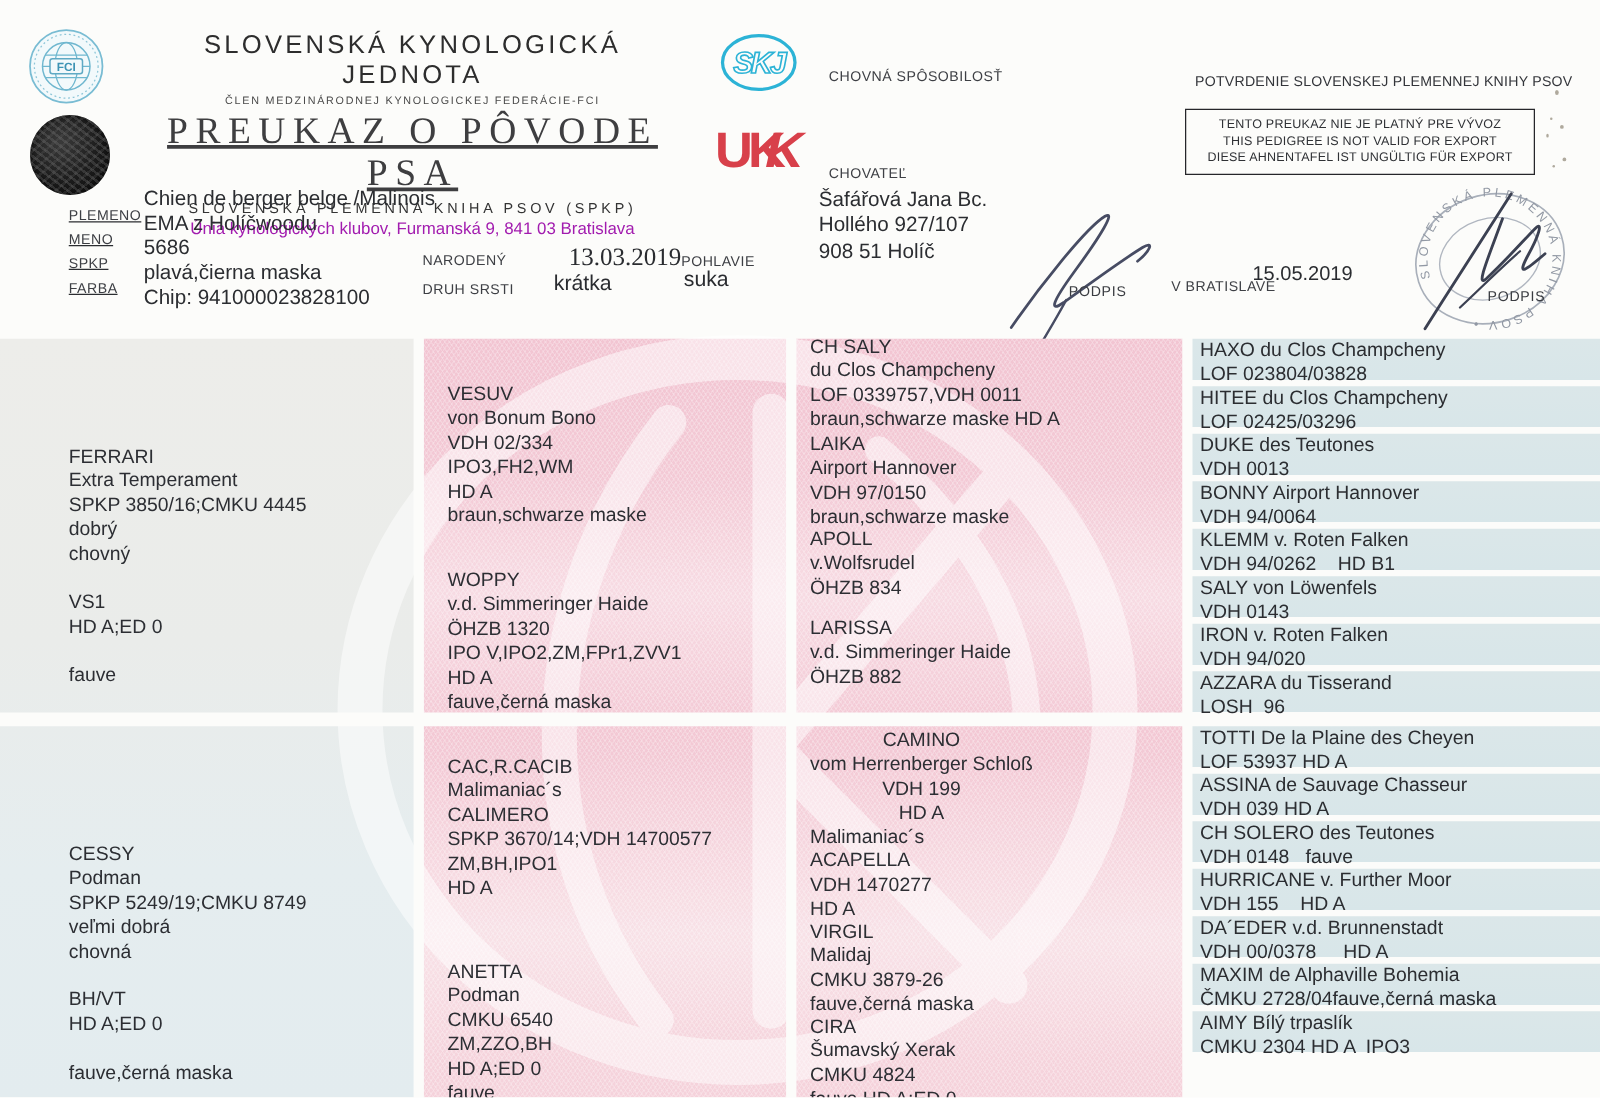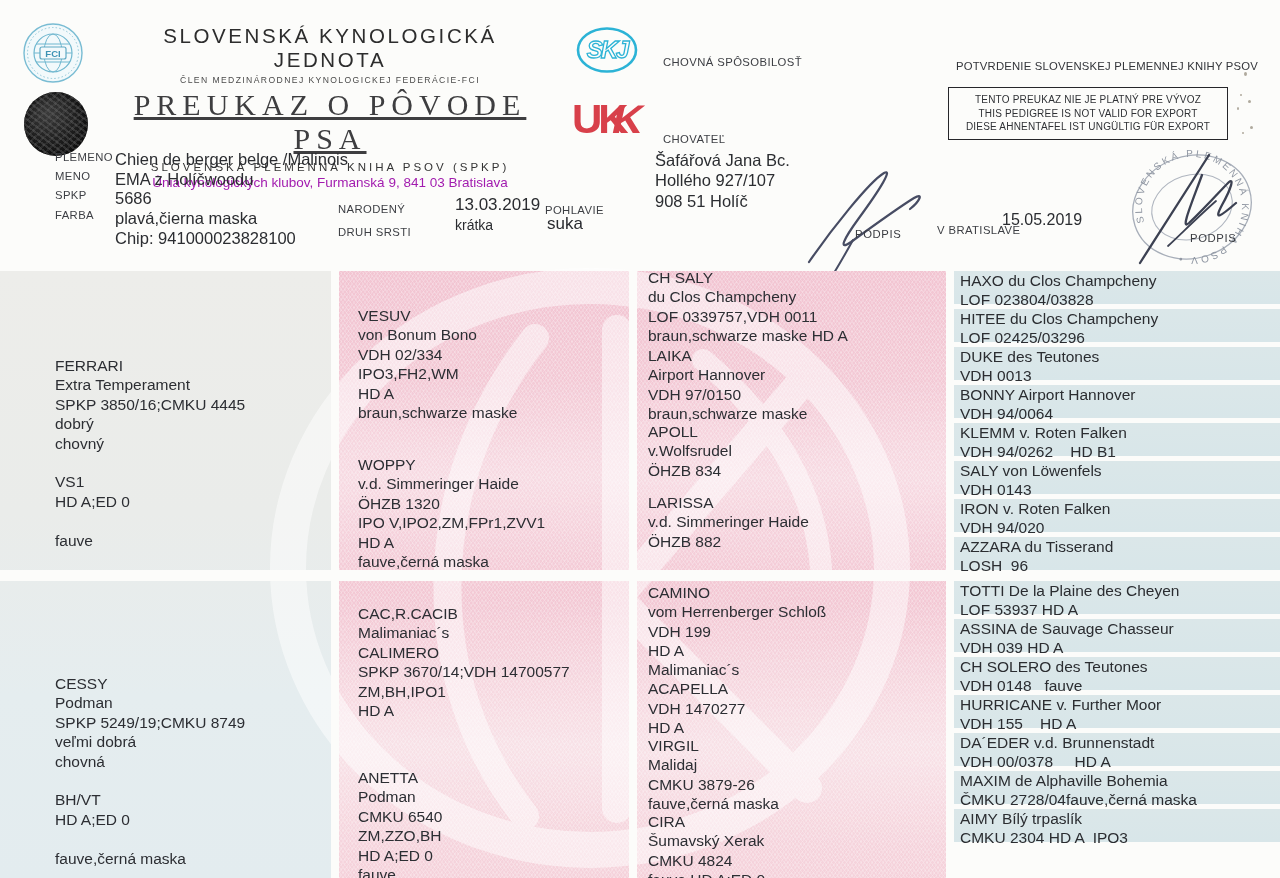--- a/index.html
+++ b/index.html
@@ -108,38 +108,38 @@
       <div class="line">DIESE AHNENTAFEL IST UNGÜLTIG FÜR EXPORT</div>
     </div>
 
   <div class="speck" style="left:1244px;top:72px;width:3px;height:4px;"></div>
   <div class="speck" style="left:1240px;top:94px;width:2px;height:2px;"></div>
   <div class="speck" style="left:1248px;top:100px;width:3px;height:3px;"></div>
   <div class="speck" style="left:1237px;top:107px;width:2px;height:3px;"></div>
   <div class="speck" style="left:1250px;top:126px;width:3px;height:3px;"></div>
   <div class="speck" style="left:1242px;top:132px;width:2px;height:2px;"></div>
 
-  <div class="abs field-labels" style="left:55px;top:148px;">
+  <div class="abs field-labels" style="left:55px;top:164px;text-decoration:underline;">
       <div class="line">PLEMENO</div>
       <div class="line">MENO</div>
       <div class="line">SPKP</div>
       <div class="line">FARBA</div>
     </div>
   <div class="abs dog-values" style="left:115px;top:150px;">
     <div>Chien de berger belge /Malinois</div>
     <div>EMA z Holíčwoodu</div>
     <div>5686</div>
     <div>plavá,čierna maska</div>
     <div>Chip: 941000023828100</div>
   </div>
 
   <div class="abs small-label" style="left:338px;top:203px;">NARODENÝ</div>
   <div class="abs small-label" style="left:338px;top:226px;">DRUH SRSTI</div>
-  <div class="abs value-text" style="left:455px;top:195px;font-size:17px;">13.03.2019</div>
-  <div class="abs value-text" style="left:455px;top:217px;font-size:14px;">krátka</div>
+  <div class="abs value-text" style="left:455px;top:195px;font-size:20px;font-family:Liberation Serif, serif;">13.03.2019</div>
+  <div class="abs value-text" style="left:443px;top:217px;font-size:17px;">krátka</div>
   <div class="abs small-label" style="left:545px;top:204px;">POHLAVIE</div>
   <div class="abs value-text" style="left:547px;top:214px;font-size:17px;">suka</div>
 
   <div class="abs breeder-info" style="left:655px;top:150px;">
       <div class="line">Šafářová Jana Bc.</div>
       <div class="line">Hollého 927/107</div>
       <div class="line">908 51 Holíč</div>
     </div>
 
   <div class="abs" style="left:793px;top:150px;">
@@ -267,21 +267,21 @@
   <div class="ped-block" style="left:648px;top:422px;">
       <div class="line">APOLL</div>
       <div class="line">v.Wolfsrudel</div>
       <div class="line">ÖHZB 834</div>
     </div>
   <div class="ped-block" style="left:648px;top:493px;">
       <div class="line">LARISSA</div>
       <div class="line">v.d. Simmeringer Haide</div>
       <div class="line">ÖHZB 882</div>
     </div>
-  <div class="ped-block" style="left:648px;top:583px;">
+  <div class="ped-block" style="left:648px;top:583px;text-align:center;">
       <div class="line">CAMINO</div>
       <div class="line">vom Herrenberger Schloß</div>
       <div class="line">VDH 199</div>
       <div class="line">HD A</div>
     </div>
   <div class="ped-block" style="left:648px;top:660px;">
       <div class="line">Malimaniac´s</div>
       <div class="line">ACAPELLA</div>
       <div class="line">VDH 1470277</div>
       <div class="line">HD A</div>

